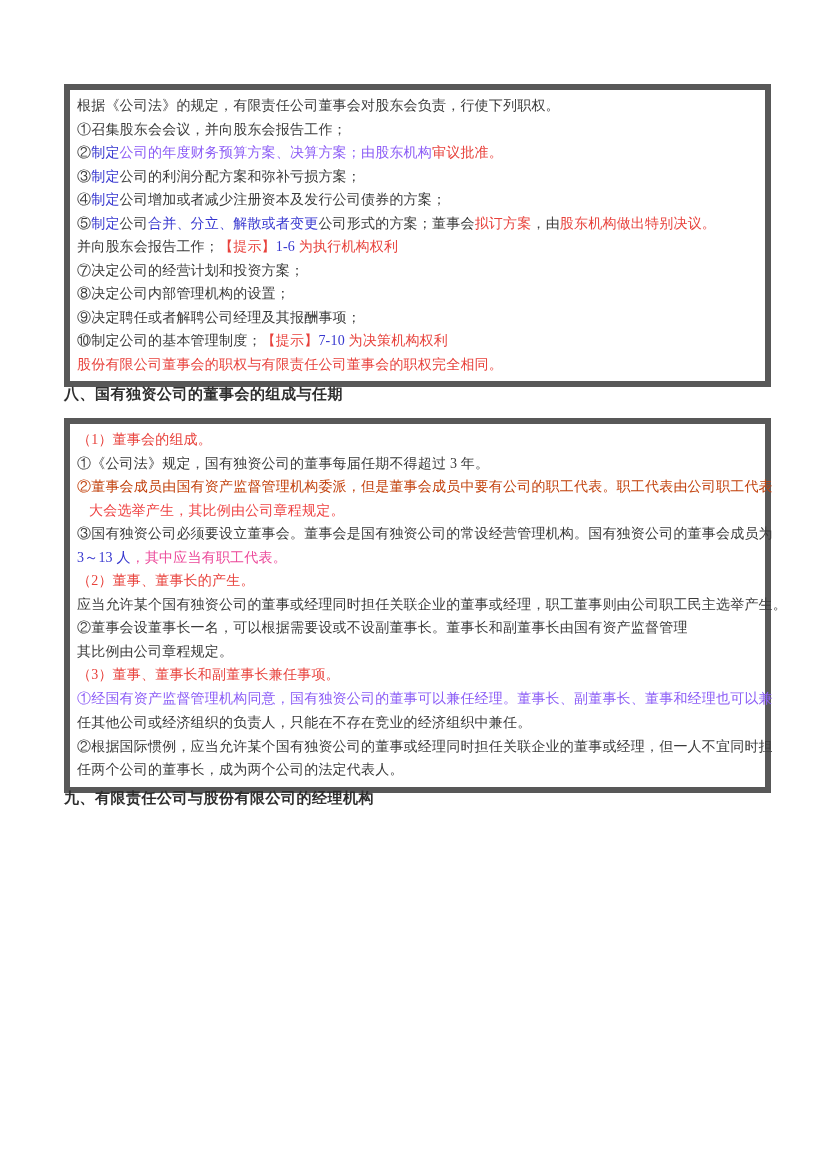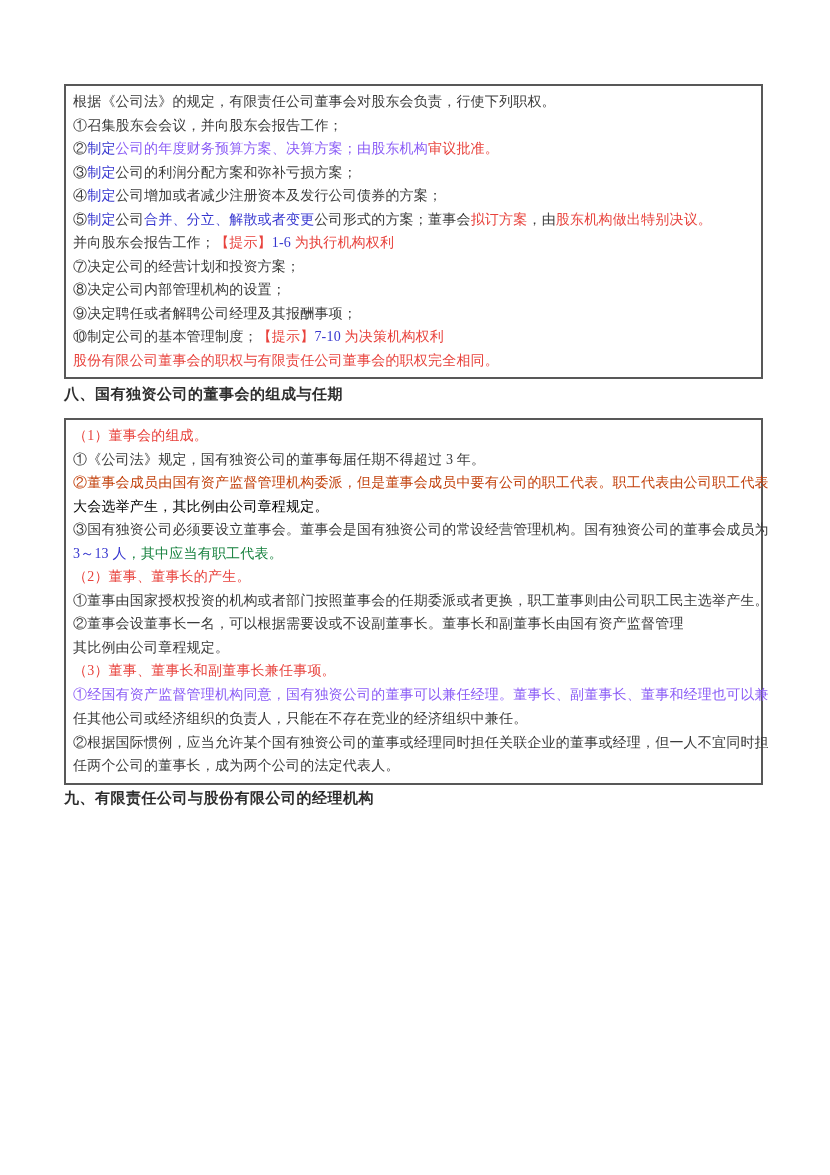--- a/index.html
+++ b/index.html
@@ -1,21 +1,21 @@
 <!DOCTYPE html>
 <html><head>
 <meta charset="utf-8">
 <style>
   html,body{margin:0;padding:0;background:#ffffff;}
   body{width:830px;height:1175px;position:relative;
        font-family:"Liberation Serif","DejaVu Serif",serif;}
   .page{position:absolute;inset:0;background:#ffffff;}
   .textbox{
     position:absolute;left:64px;width:681px;
-    border:2px solid #b91c1c;background:#ffffff;
+    border:6px solid #b91c1c;background:#ffffff;
     padding:4px 7px 5px 7px;
   }
   .textbox .line{
     font-size:14px;line-height:23.5px;white-space:nowrap;
     letter-spacing:0.2px;
   }
   .section-heading{
     position:absolute;left:64px;
     font-size:15px;font-weight:bold;color:#2e2e2e;
     line-height:20px;letter-spacing:0.5px;white-space:nowrap;
@@ -44,25 +44,25 @@
       <div class="line"><span style="color: rgb(58, 58, 58);">⑩制定公司的基本管理制度；</span><span style="color: rgb(232, 66, 60);">【提示】</span><span style="color: rgb(54, 54, 207);">7-10</span><span style="color: rgb(232, 66, 60);"> 为决策机构权利</span></div>
       <div class="line"><span style="color: rgb(232, 66, 60);">股份有限公司董事会的职权与有限责任公司董事会的职权完全相同。</span></div>
     </div>
 
   <div id="heading-8" class="section-heading">八、国有独资公司的董事会的组成与任期</div>
 
   <div id="box2" class="textbox" style="border-color: rgb(88, 88, 88);">
       <div class="line"><span style="color: rgb(232, 66, 60);">（1）董事会的组成。</span></div>
       <div class="line"><span style="color: rgb(58, 58, 58);">①《公司法》规定，国有独资公司的董事每届任期不得超过 3 年。</span></div>
       <div class="line"><span style="color: #c2410c;">②董事会成员由国有资产监督管理机构委派，但是董事会成员中要有公司的职工代表。职工代表由公司职工代表</span></div>
-      <div class="line"><span style="color: #000000;">大会选举产生，其比例由公司章程规定。</span></div>
+      <div class="line"><span style="color: #ef4444; margin-left: 12px;">大会选举产生，其比例由公司章程规定。</span></div>
       <div class="line"><span style="color: rgb(58, 58, 58);">③国有独资公司必须要设立董事会。董事会是国有独资公司的常设经营管理机构。国有独资公司的董事会成员为</span></div>
-      <div class="line"><span style="color: rgb(54, 54, 207);">3～13 人</span><span style="color: #15803d;">，其中应当有职工代表。</span></div>
+      <div class="line"><span style="color: rgb(54, 54, 207);">3～13 人</span><span style="color: #ec4899;">，其中应当有职工代表。</span></div>
       <div class="line"><span style="color: rgb(232, 66, 60);">（2）董事、董事长的产生。</span></div>
-      <div class="line"><span style="color: rgb(58, 58, 58);">①董事由国家授权投资的机构或者部门按照董事会的任期委派或者更换，职工董事则由公司职工民主选举产生。</span></div>
+      <div class="line"><span style="color: rgb(58, 58, 58);">应当允许某个国有独资公司的董事或经理同时担任关联企业的董事或经理，职工董事则由公司职工民主选举产生。</span></div>
       <div class="line"><span style="color: rgb(58, 58, 58); text-align: center;">②董事会设董事长一名，可以根据需要设或不设副董事长。董事长和副董事长由国有资产监督管理</span></div>
       <div class="line"><span style="color: rgb(58, 58, 58);">其比例由公司章程规定。</span></div>
       <div class="line"><span style="color: rgb(232, 66, 60);">（3）董事、董事长和副董事长兼任事项。</span></div>
       <div class="line"><span style="color: #8b5cf6; font-family: Liberation Mono, monospace;">①经国有资产监督管理机构同意，国有独资公司的董事可以兼任经理。董事长、副董事长、董事和经理也可以兼</span></div>
       <div class="line"><span style="color: rgb(58, 58, 58);">任其他公司或经济组织的负责人，只能在不存在竞业的经济组织中兼任。</span></div>
       <div class="line"><span style="color: rgb(58, 58, 58);">②根据国际惯例，应当允许某个国有独资公司的董事或经理同时担任关联企业的董事或经理，但一人不宜同时担</span></div>
       <div class="line"><span style="color: rgb(58, 58, 58);">任两个公司的董事长，成为两个公司的法定代表人。</span></div>
     </div>
 
   <div id="heading-9" class="section-heading">九、有限责任公司与股份有限公司的经理机构</div>

